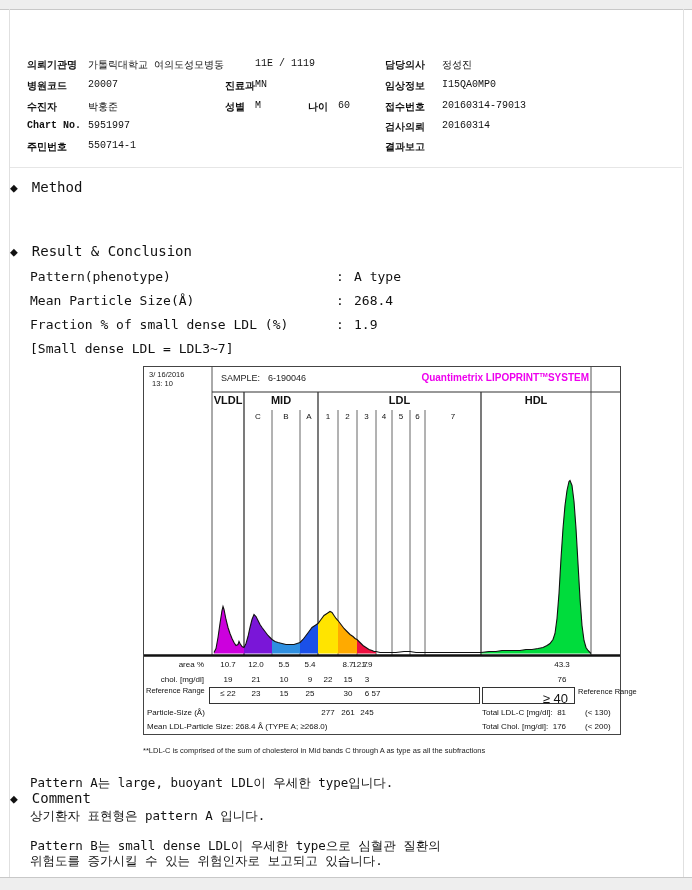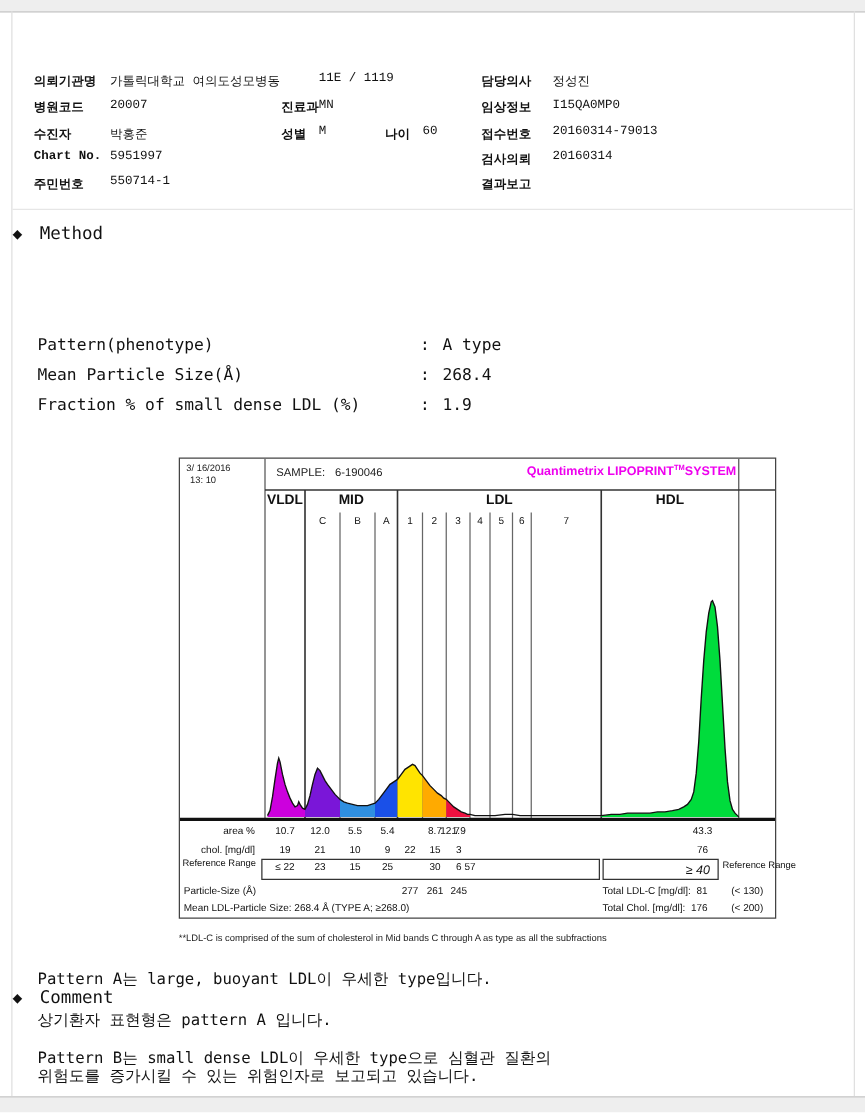--- a/index.html
+++ b/index.html
@@ -74,31 +74,35 @@
       <div class="phr-cell b" style="left:27px;top:140px;">주민번호</div>
       <div class="phr-cell" style="left:88px;top:140px;">550714-1</div>
       <div class="phr-cell b" style="left:385px;top:140px;">결과보고</div>
     </div>
   <div class="hdr-divider"></div>
 
   <div class="sec-head mono" style="left:10px;top:179px;">
     <span class="di">◆</span><span>Method</span>
   </div>
 
+  <div class="sec-head mono" style="left:10px;top:243px;">
+    <span class="di">◆</span><span>Result &amp; Conclusion</span>
+  </div>
   <div id="result-rows">
       <div class="res-label mono" style="left:30px;top:269px;">Pattern(phenotype)</div>
       <div class="res-sep mono" style="left:336px;top:269px;">:</div>
       <div class="res-value mono" style="left:354px;top:269px;">A type</div>
       <div class="res-label mono" style="left:30px;top:293px;">Mean Particle Size(Å)</div>
       <div class="res-sep mono" style="left:336px;top:293px;">:</div>
       <div class="res-value mono" style="left:354px;top:293px;">268.4</div>
       <div class="res-label mono" style="left:30px;top:317px;">Fraction % of small dense LDL (%)</div>
       <div class="res-sep mono" style="left:336px;top:317px;">:</div>
       <div class="res-value mono" style="left:354px;top:317px;">1.9</div>
     </div>
+  <div class="sec-body mono" style="left:30px;top:341px;">[Small dense LDL = LDL3~7]</div>
 
   <div id="chart">
     <svg id="trace-svg" width="476" height="291">
         <line x1="68" y1="0" x2="68" y2="288.5" stroke="#555" stroke-width="1"></line>
         <line x1="447" y1="0" x2="447" y2="288.5" stroke="#555" stroke-width="1"></line>
         <line x1="68" y1="25" x2="476" y2="25" stroke="#333" stroke-width="1.2"></line>
         <line x1="100" y1="25" x2="100" y2="288.5" stroke="#333" stroke-width="1.3"></line>
         <line x1="174" y1="25" x2="174" y2="288.5" stroke="#333" stroke-width="1.3"></line>
         <line x1="337" y1="25" x2="337" y2="288.5" stroke="#333" stroke-width="1.3"></line>
         <line x1="128" y1="43" x2="128" y2="288.5" stroke="#666" stroke-width="1"></line>
@@ -142,21 +146,21 @@
         <div class="ch-abs ch-sub" style="left:247px;top:45px;width:20px;">5</div>
         <div class="ch-abs ch-sub" style="left:263.5px;top:45px;width:20px;">6</div>
         <div class="ch-abs ch-sub" style="left:299px;top:45px;width:20px;">7</div>
       </div>
 
     <div class="ch-abs ch-rowlabel" style="left:0;top:293px;width:60px;text-align:right;">area %</div>
     <div class="ch-abs ch-rowlabel" style="left:0;top:308px;width:60px;text-align:right;">chol. [mg/dl]</div>
     <div class="ch-abs ch-small" style="left:2px;top:320px;width:58px;">Reference Range</div>
     <div class="ref-box" style="left:65px;top:320px;width:269px;"></div>
     <div class="ref-box" style="left:338px;top:320px;width:91px;">
-      <div style="position:absolute;right:6px;top:3px;font-size:10px;font-style:italic;">≥ 40</div>
+      <div style="position:absolute;right:6px;top:3px;font-size:13px;">≥ 40</div>
     </div>
     <div class="ch-abs ch-small" style="left:434px;top:321px;width:42px;">Reference Range</div>
     <div class="ch-abs ch-rowlabel" style="left:3px;top:341px;">Particle-Size (Å)</div>
     <div class="ch-abs ch-rowlabel" style="left:3px;top:355px;">Mean LDL-Particle Size:  268.4 Å  (TYPE A; ≥268.0)</div>
     <div class="ch-abs ch-rowlabel" style="left:338px;top:341px;"><span>Total LDL-C [mg/dl]:</span>&nbsp;&nbsp;<span>81</span></div>
     <div class="ch-abs ch-rowlabel" style="left:441px;top:341px;">(&lt; 130)</div>
     <div class="ch-abs ch-rowlabel" style="left:338px;top:355px;"><span>Total Chol. [mg/dl]:</span>&nbsp;&nbsp;<span>176</span></div>
     <div class="ch-abs ch-rowlabel" style="left:441px;top:355px;">(&lt; 200)</div>
     <div id="fraction-values">
         <div class="ch-abs ch-val" style="left:71px;top:293px;">10.7</div>

